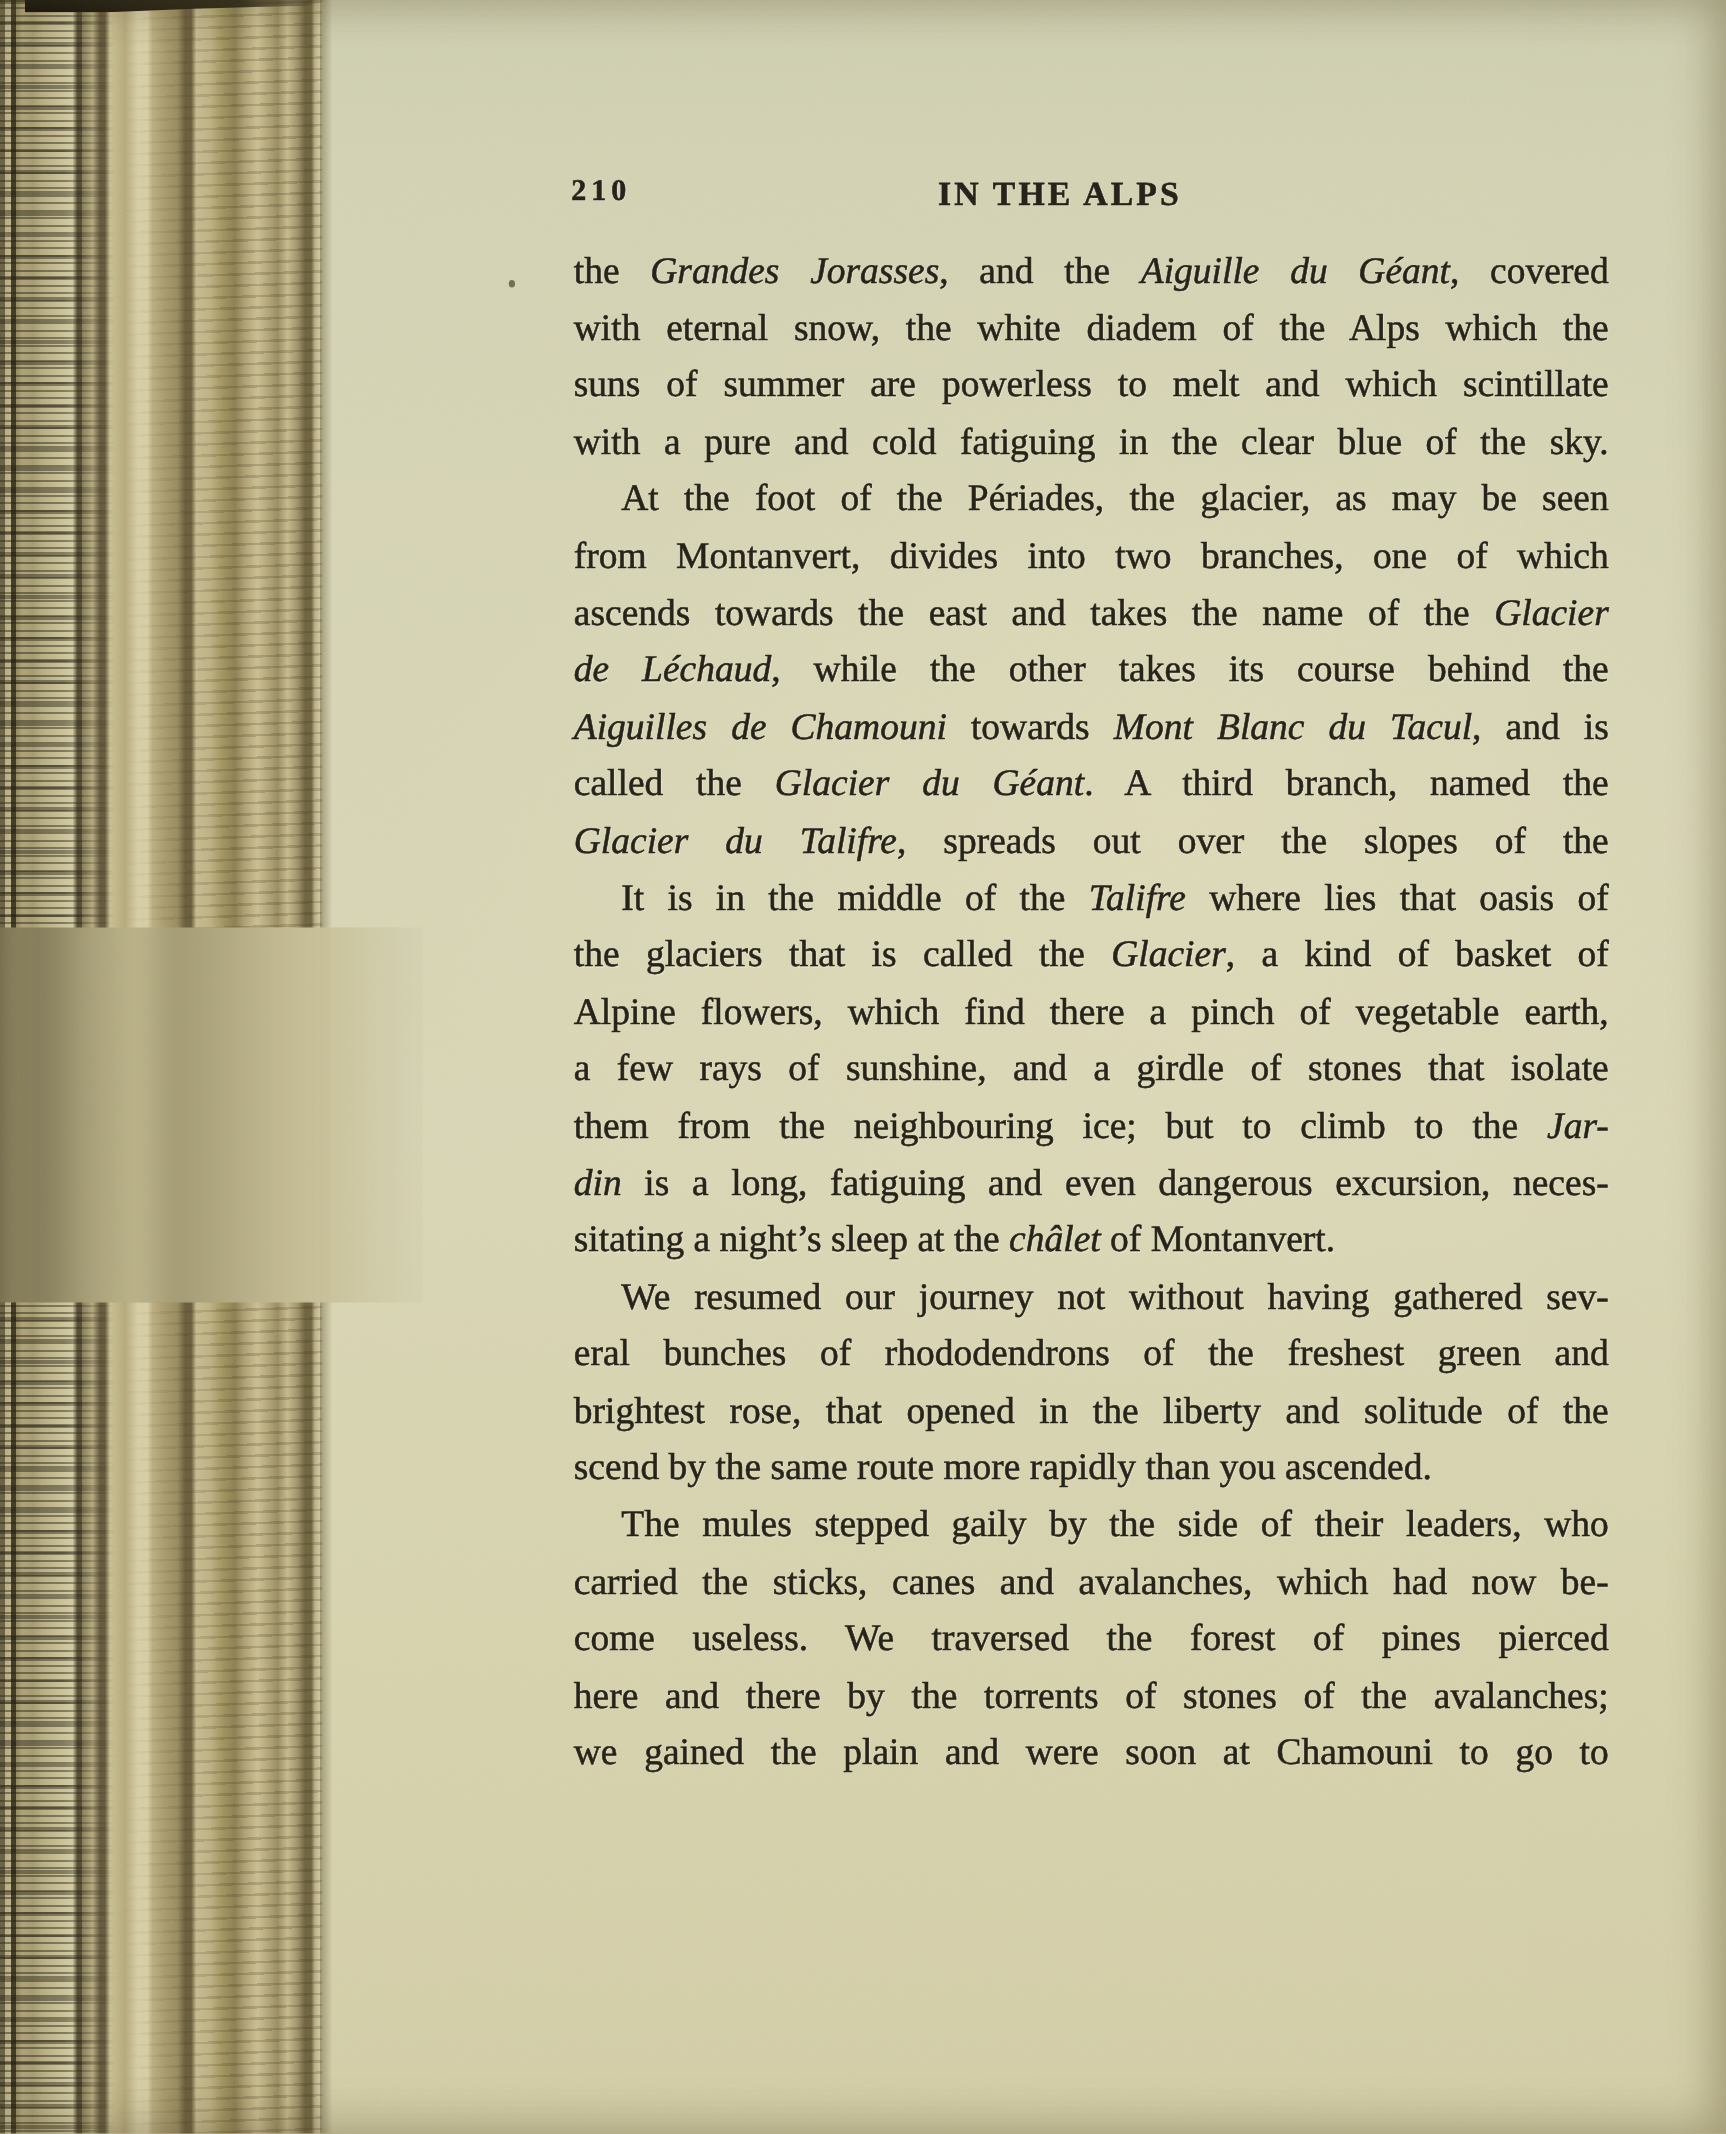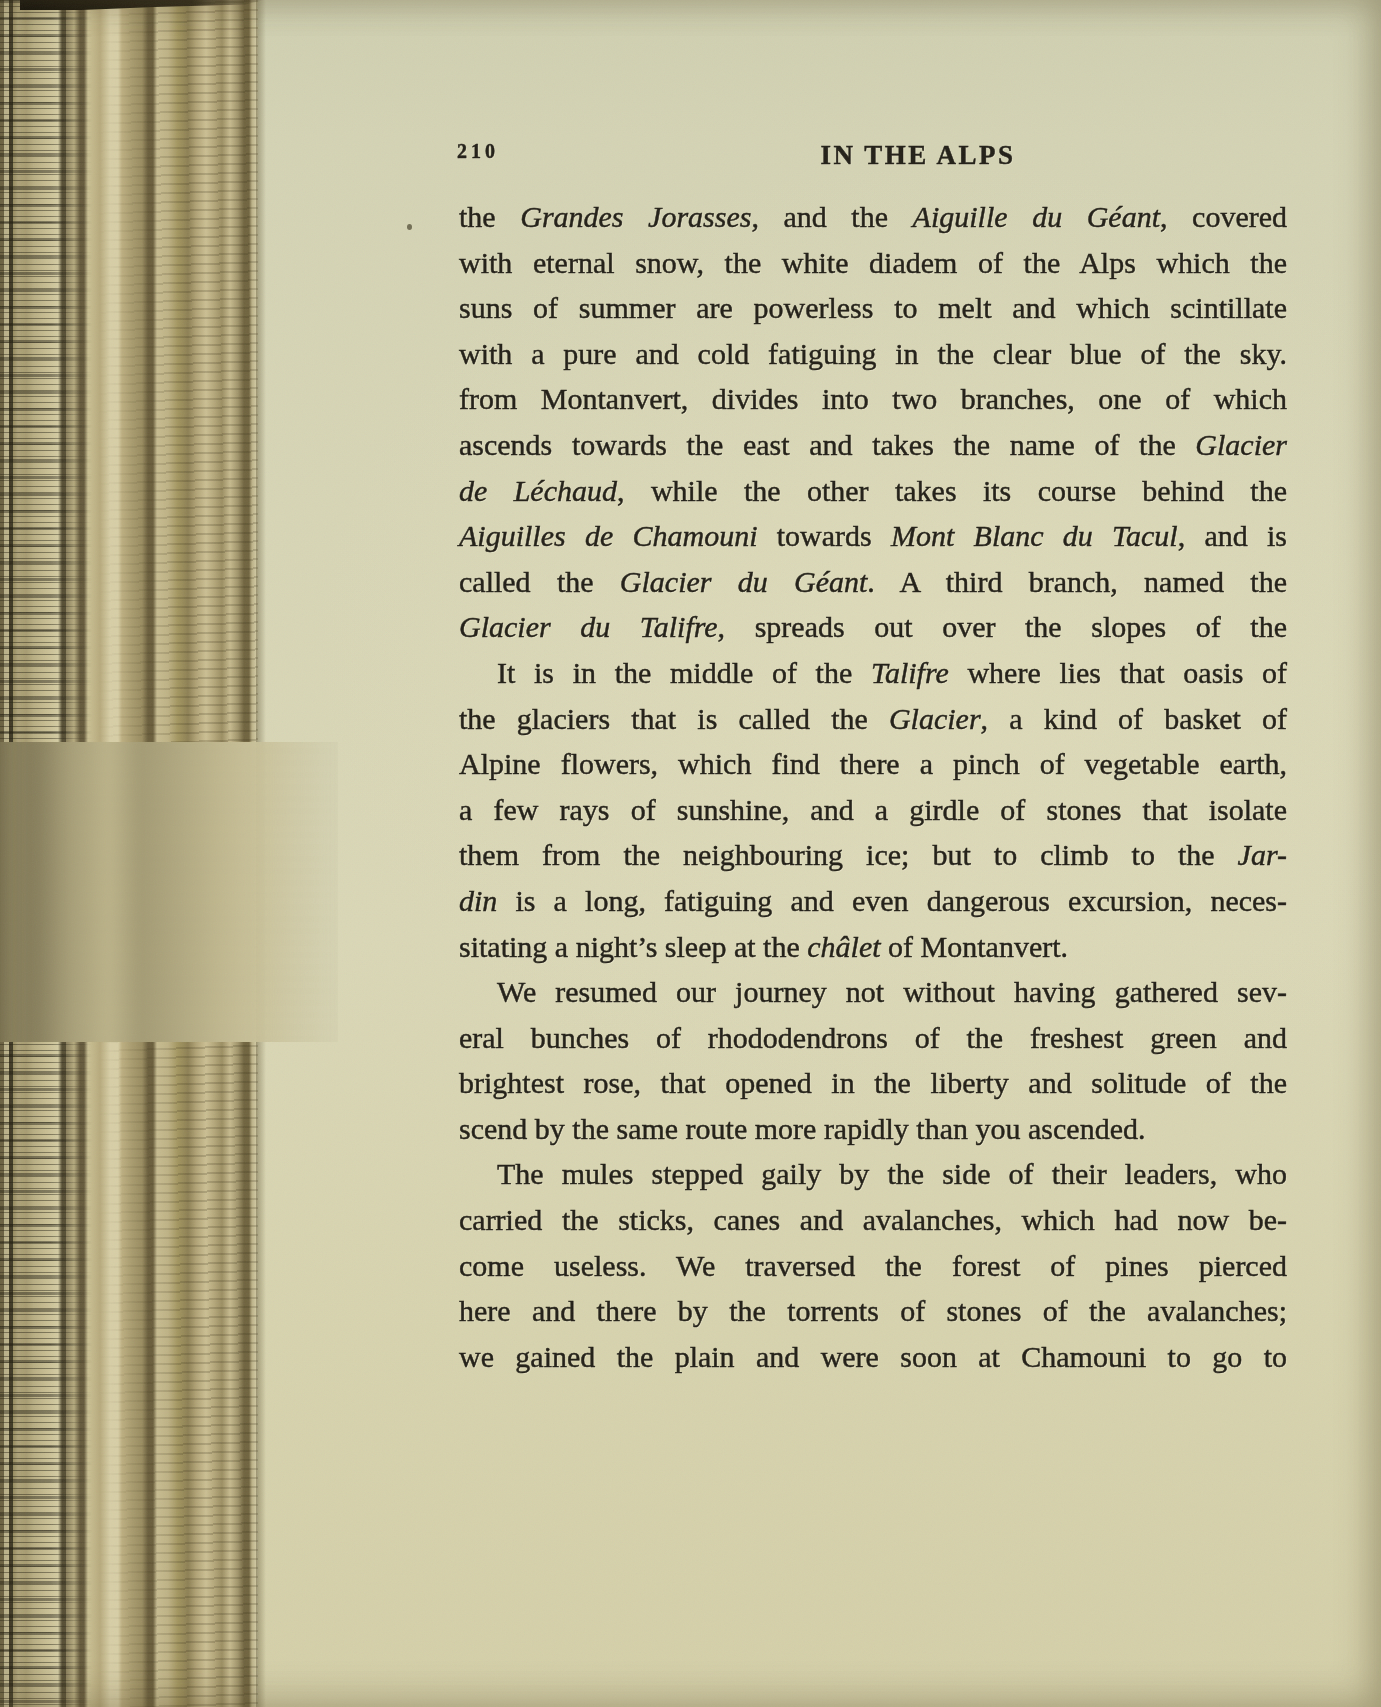--- a/index.html
+++ b/index.html
@@ -55,22 +55,22 @@
       linear-gradient(90deg,#6b6347 0px,#8d845f 22px,#837a57 46px,#a89f77 82px,#bfb68b 122px,
         #a49b73 152px,#b3aa81 192px,#c3ba90 232px,#cdc59c 268px,rgba(210,206,172,0) 340px);
     filter:blur(6px);
   }
   
   .vignette{position:absolute;inset:0;pointer-events:none;
     box-shadow:inset -12px 0 34px rgba(100,90,55,.28), inset 0 -14px 34px rgba(100,90,55,.16), inset 0 14px 26px rgba(100,90,55,.10);}
   .texture{position:absolute;inset:0;opacity:.055;pointer-events:none;}
   
   .ink{color:#221f17;-webkit-text-stroke:.45px #221f17;text-shadow:1px 1px 0 rgba(244,240,216,.40);}
-  .page-number{position:absolute;left:457px;top:140px;font-size:20px;font-weight:700;letter-spacing:4px;}
-  .running-title{position:absolute;left:918px;top:140px;transform:translateX(-50%);
+  .page-number{position:absolute;left:457px;top:140px;font-size:24px;font-weight:700;letter-spacing:4px;}
+  .running-title{position:absolute;left:848px;top:140px;transform:translateX(-50%);
     font-size:27px;font-weight:700;letter-spacing:2.5px;white-space:nowrap;}
   .body-text{position:absolute;left:459px;top:194px;width:828px;font-size:30px;line-height:45.6px;}
   .line{text-align:justify;text-align-last:justify;white-space:normal;}
   .line.para-end{text-align-last:left;}
   .line.indent{text-indent:38px;}
   .it{font-style:italic;}
   .margin-speck{position:absolute;left:407px;top:224px;width:5px;height:6px;border-radius:50%;
     background:rgba(62,56,34,.65);}
 </style>
 </head>
@@ -92,20 +92,21 @@
   <div class="page-number ink">210</div>
   <div class="running-title ink">IN THE ALPS</div>
 
   <div class="margin-speck"></div>
 
   <div class="body-text ink">
       <div class="line"><span>the </span><span class="it">Grandes Jorasses</span><span>, and the </span><span class="it">Aiguille du Géant</span><span>, covered</span></div>
       <div class="line"><span>with eternal snow, the white diadem of the Alps which the</span></div>
       <div class="line"><span>suns of summer are powerless to melt and which scintillate</span></div>
       <div class="line"><span>with a pure and cold fatiguing in the clear blue of the sky.</span></div>
+      <div class="line indent"><span>At the foot of the Périades, the glacier, as may be seen</span></div>
       <div class="line"><span>from Montanvert, divides into two branches, one of which</span></div>
       <div class="line"><span>ascends towards the east and takes the name of the </span><span class="it">Glacier</span></div>
       <div class="line"><span class="it">de Léchaud</span><span>, while the other takes its course behind the</span></div>
       <div class="line"><span class="it">Aiguilles de Chamouni</span><span> towards </span><span class="it">Mont Blanc du Tacul</span><span>, and is</span></div>
       <div class="line"><span>called the </span><span class="it">Glacier du Géant</span><span>. A third branch, named the</span></div>
       <div class="line"><span class="it">Glacier du Talifre</span><span>, spreads out over the slopes of the</span></div>
       <div class="line indent"><span>It is in the middle of the </span><span class="it">Talifre</span><span> where lies that oasis of</span></div>
       <div class="line"><span>the glaciers that is called the </span><span class="it">Glacier</span><span>, a kind of basket of</span></div>
       <div class="line"><span>Alpine flowers, which find there a pinch of vegetable earth,</span></div>
       <div class="line"><span>a few rays of sunshine, and a girdle of stones that isolate</span></div>

